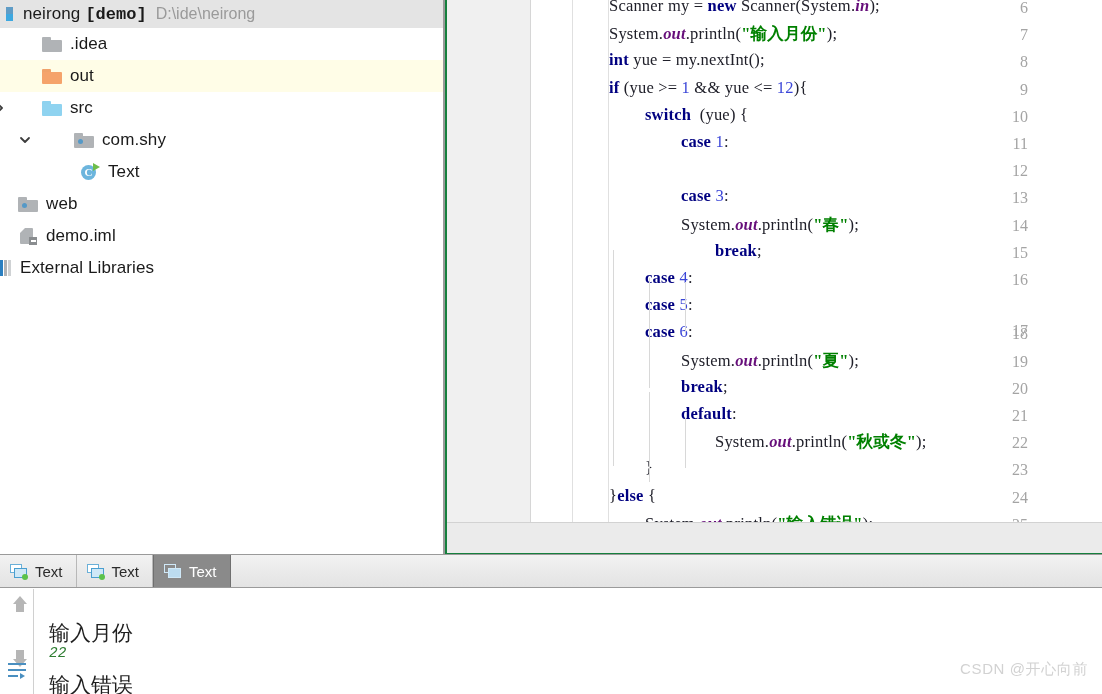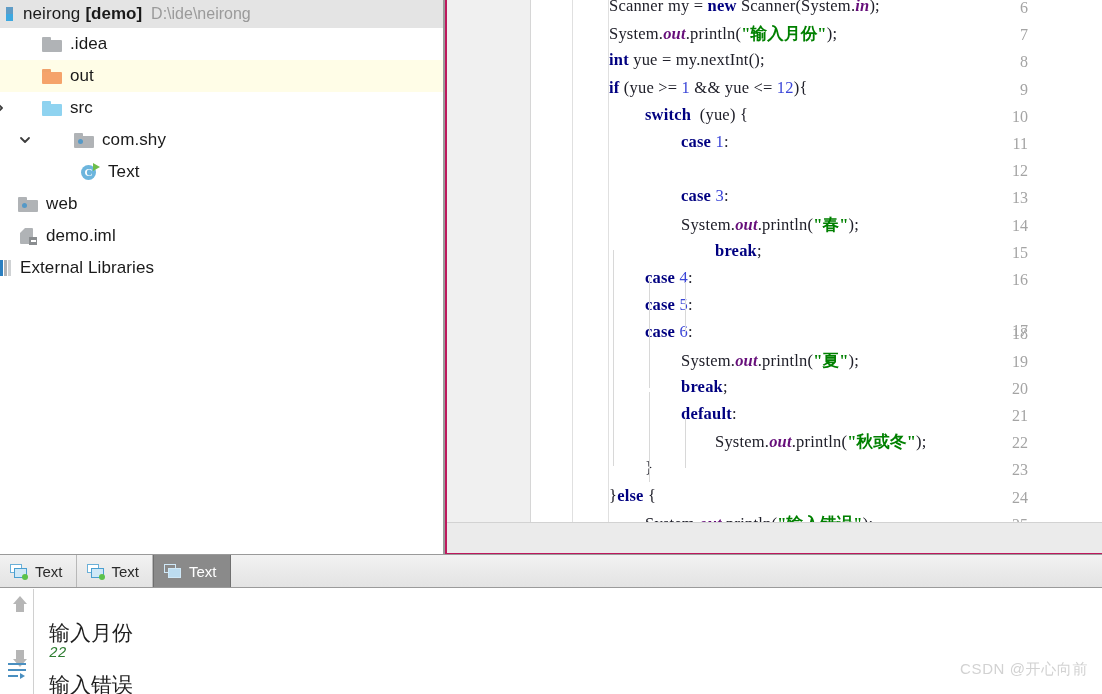--- a/index.html
+++ b/index.html
@@ -6,21 +6,21 @@
   html, body {
     margin: 0; padding: 0;
     width: 1102px; height: 694px;
     overflow: hidden;
     background: #ffffff;
     font-family: "Liberation Sans", sans-serif;
   }
   #app {
     position: relative;
     width: 1102px; height: 694px;
-    background: #be185d;
+    background: #15803d;
   }
 
   
   #sidebar {
     position: absolute; left: 0; top: 0;
     width: 445px; height: 554px;
     background: #ffffff;
     border-right: 2px solid #9a9a9a;
   }
   #sidebar-header {
@@ -44,21 +44,21 @@
   }
   .proj-icon::after {
     content: ""; position: absolute;
     left: 0; top: 7px; width: 7px; height: 7px;
     background: #3da8e0;
   }
   .hdr-name {
     font-size: 17px; color: #1a1a1a; letter-spacing: 0.1px;
   }
   .hdr-demo {
-    font-size: 17px; color: #1a1a1a; font-weight: bold; margin-left: 5px;
+    font-size: 17px; color: #1a1a1a; font-weight: bold; margin-left: 5px; font-family: Liberation Mono, monospace;
   }
   .hdr-path {
     font-size: 16px; color: #9a9a9a; margin-left: 9px;
   }
 
   .tree { position: relative; }
   .tree-row {
     position: relative;
     height: 32px;
     display: flex; align-items: center;

